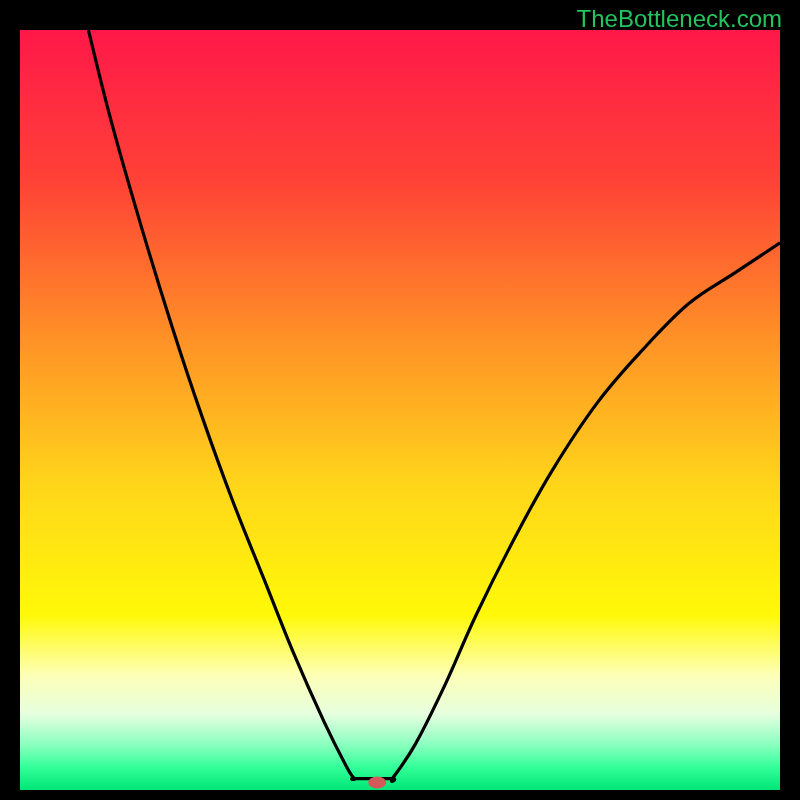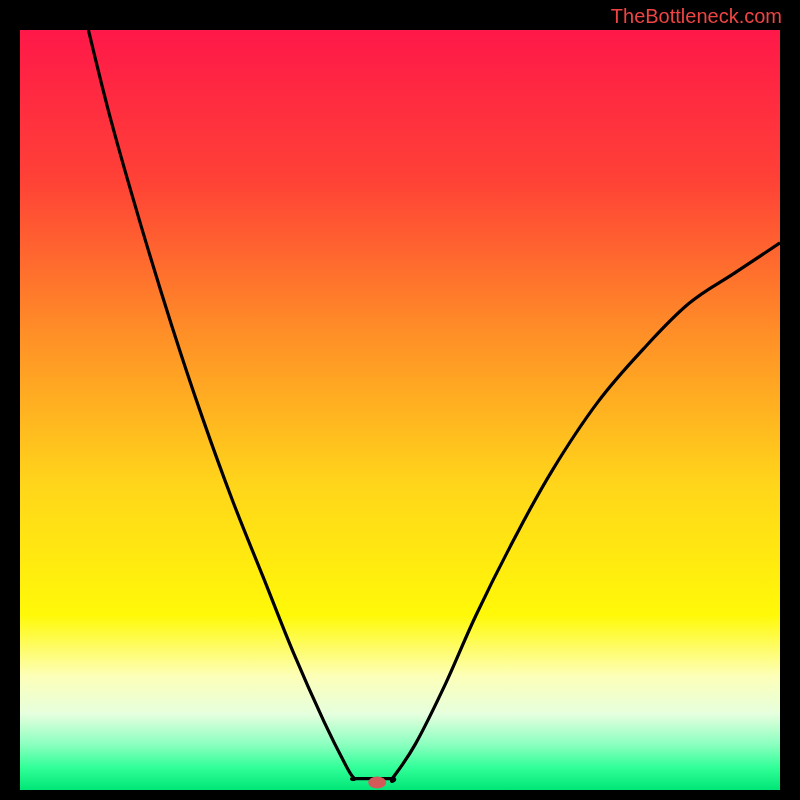--- a/index.html
+++ b/index.html
@@ -14,22 +14,22 @@
   .container {
     width: 800px;
     height: 800px;
     position: relative;
     background: #000;
   }
   .watermark {
     position: absolute;
     top: 5px;
     right: 18px;
-    color: #ef4444;
-    font-size: 20px;
+    color: #22c55e;
+    font-size: 24px;
     font-weight: 500;
     z-index: 10;
     font-family: Arial, sans-serif;
   }
   .plot-area {
     position: absolute;
     top: 30px;
     left: 20px;
     width: 760px;
     height: 760px;

